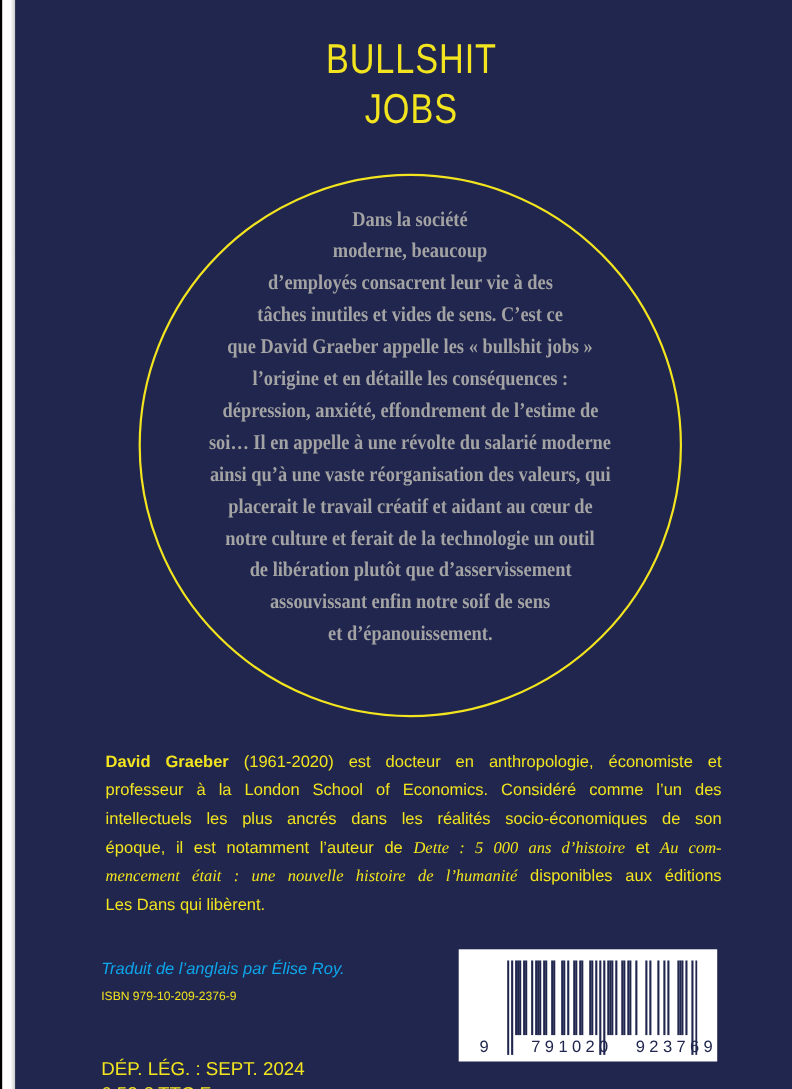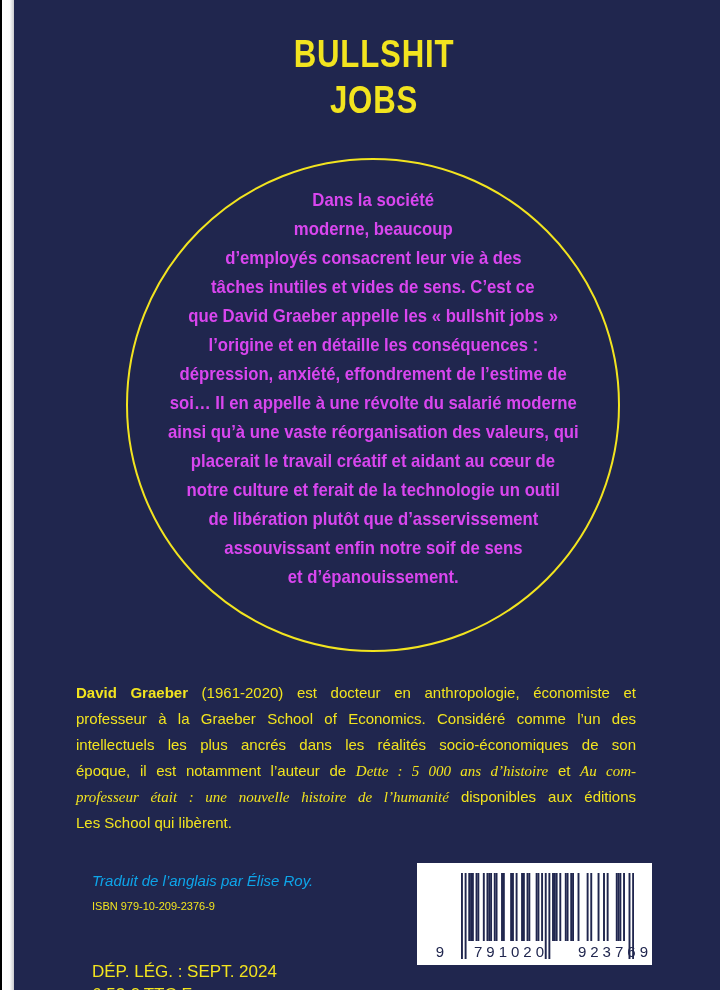--- a/index.html
+++ b/index.html
@@ -7,41 +7,41 @@
     width:720px;height:990px;position:relative;overflow:hidden;
     background:#000;font-family:"Liberation Sans", sans-serif;
   }
   .edge-black{position:absolute;left:0;top:0;width:2px;height:990px;background:#000;}
   .edge-white{position:absolute;left:2px;top:0;width:12px;height:990px;
     background:linear-gradient(to right,#ffffff 0%,#fbfbfb 65%,#c7c8cd 100%);}
   .cover{position:absolute;left:14px;top:0;right:0;bottom:0;background:#20264e;}
 
   .title{
     position:absolute;left:14px;right:0;top:31px;text-align:center;
-    color:#f2e41f;font-size:38px;font-weight:700;line-height:46px;
+    color:#f2e41f;font-size:38px;font-weight:400;line-height:46px;
     letter-spacing:1px;
   }
   .title .tline{display:block;transform:scaleX(0.82);transform-origin:50% 50%;white-space:nowrap;}
 
   .blurb-circle{
     position:absolute;left:112px;top:158px;width:494px;height:494px;
     border:2.5px solid #f2e41f;border-radius:50%;box-sizing:border-box;
   }
   .blurb{
     position:absolute;left:112px;top:158px;width:494px;
-    padding-top:27px;color:#d946ef;font-weight:700;font-size:19px;
+    padding-top:27px;color:#a3a3a3;font-weight:700;font-size:19px;font-family:Liberation Serif, serif;
   }
   .blurb-line{
     display:flex;justify-content:center;align-items:center;
     height:29px;white-space:nowrap;
   }
   .blurb-line>span{display:inline-block;transform:scaleX(0.88);transform-origin:50% 50%;}
 
   .bio{
-    position:absolute;left:62px;top:680px;width:560px;
+    position:absolute;left:82px;top:680px;width:560px;
     color:#f2e41f;font-size:15px;line-height:26px;
   }
   .bio-line{white-space:nowrap;text-align:justify;text-align-last:justify;}
   .bio-line.last{text-align:left;text-align-last:left;}
   .bio-line .b{font-weight:700;}
   .bio-line .i{font-style:italic;font-family:Liberation Serif, serif;}
 
   .translator{
     position:absolute;left:78px;top:868px;color:#0ea5e9;
     font-size:15px;line-height:26px;white-space:nowrap;font-style:italic;
@@ -57,21 +57,21 @@
   .barcode{
     position:absolute;left:403px;top:863px;width:235px;height:102px;
     background:#ffffff;
   }
   .barcode svg{position:absolute;left:44px;top:10px;width:173px;height:86px;}
   .bc-digit{
     position:absolute;bottom:4px;height:18px;color:#20264e;font-size:15px;
     line-height:18px;text-align:center;letter-spacing:4px;white-space:nowrap;
   }
   .bc-nine{left:16px;width:14px;letter-spacing:0;}
-  .bc-g1{left:48px;width:92px;}
+  .bc-g1{left:48px;width:92px;text-align:right;}
   .bc-g2{left:155px;width:80px;text-align:right;}
 </style>
 </head>
 <body>
 
 <div class="edge-black"></div>
 <div class="edge-white"></div>
 
 <div class="cover">
 
@@ -122,25 +122,25 @@
       <div class="blurb-line">
         <span>assouvissant enfin notre soif de sens</span>
       </div>
       <div class="blurb-line">
         <span>et d’épanouissement.</span>
       </div>
     </div>
 
   <div class="bio">
       <div class="bio-line"><span class="b">David Graeber</span><span> (1961-2020) est docteur en anthropologie, économiste et</span></div>
-      <div class="bio-line"><span>professeur à la Graeber School of Economics. Considéré comme l’un des</span></div>
+      <div class="bio-line"><span>professeur à la London School of Economics. Considéré comme l’un des</span></div>
       <div class="bio-line"><span>intellectuels les plus ancrés dans les réalités socio-économiques de son</span></div>
       <div class="bio-line"><span>époque, il est notamment l’auteur de </span><span class="i">Dette : 5 000 ans d’histoire</span><span> et </span><span class="i">Au com-</span></div>
-      <div class="bio-line"><span class="i">professeur était : une nouvelle histoire de l’humanité</span><span> disponibles aux éditions</span></div>
-      <div class="bio-line last"><span>Les School qui libèrent.</span></div>
+      <div class="bio-line"><span class="i">mencement était : une nouvelle histoire de l’humanité</span><span> disponibles aux éditions</span></div>
+      <div class="bio-line last"><span>Les Dans qui libèrent.</span></div>
     </div>
 
   <div class="translator">Traduit de l’anglais par Élise Roy.</div>
 
   <div class="isbn">ISBN 979-10-209-2376-9</div>
 
   <div class="legal">
     <div>DÉP. LÉG. : SEPT. 2024</div>
     <div>6,52 € TTC France</div>
   </div>

